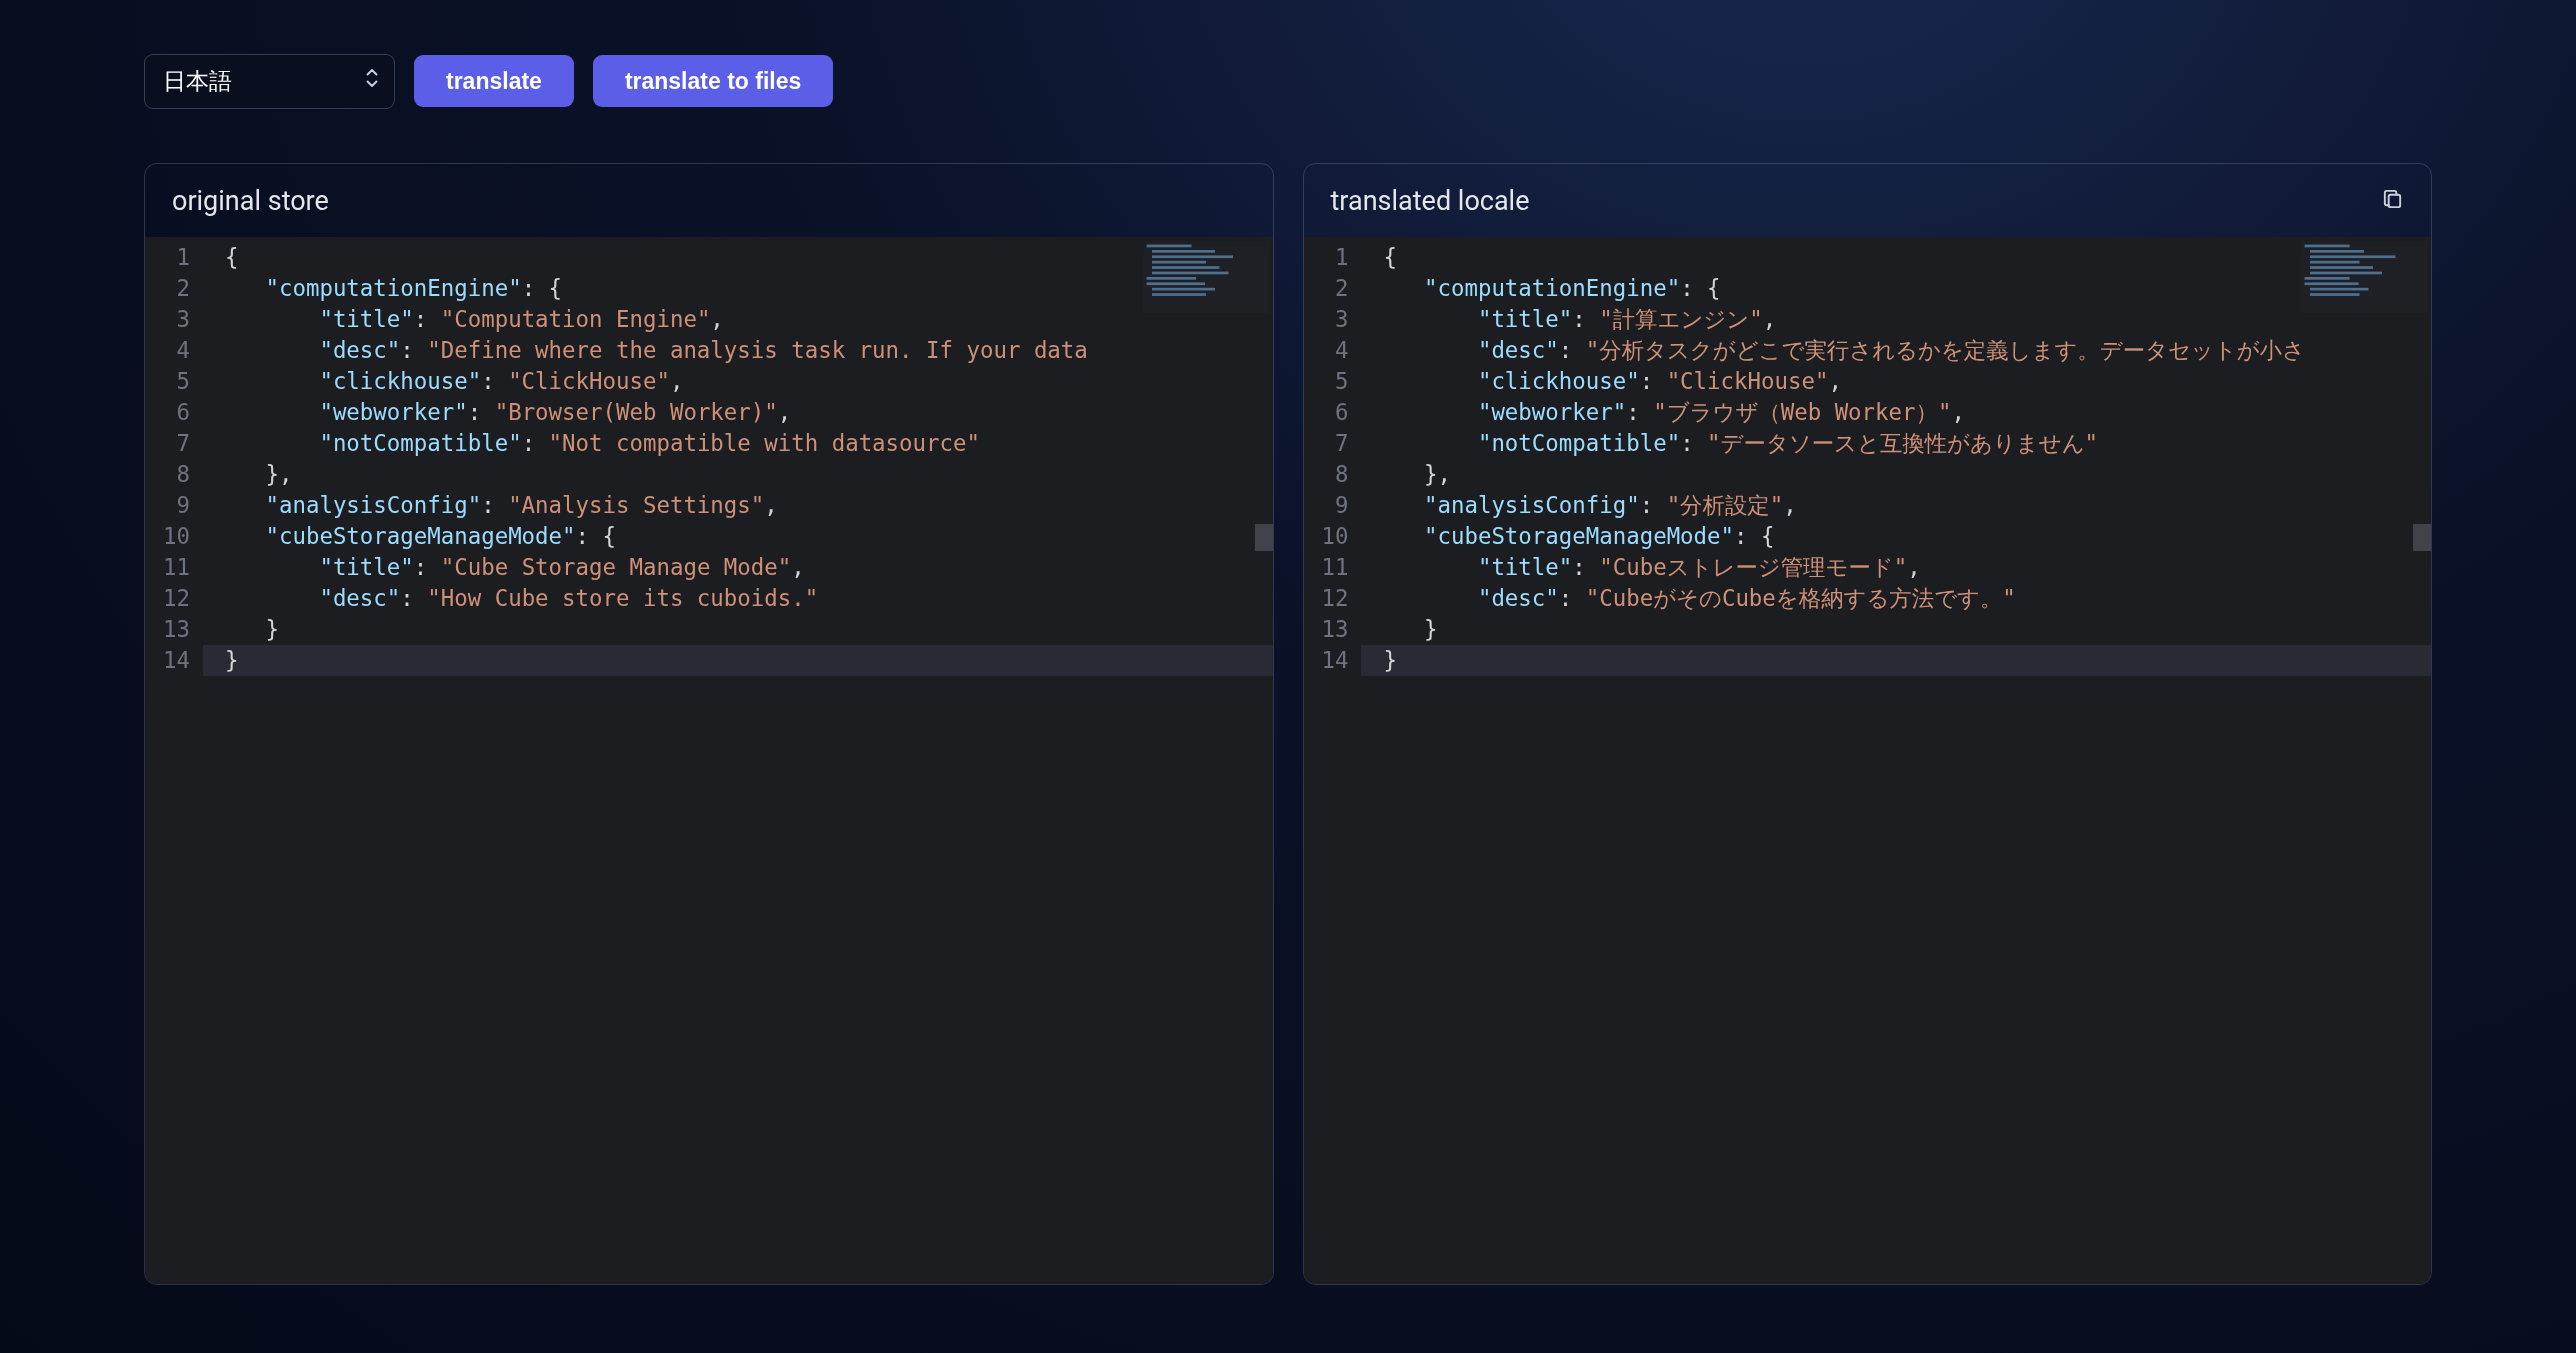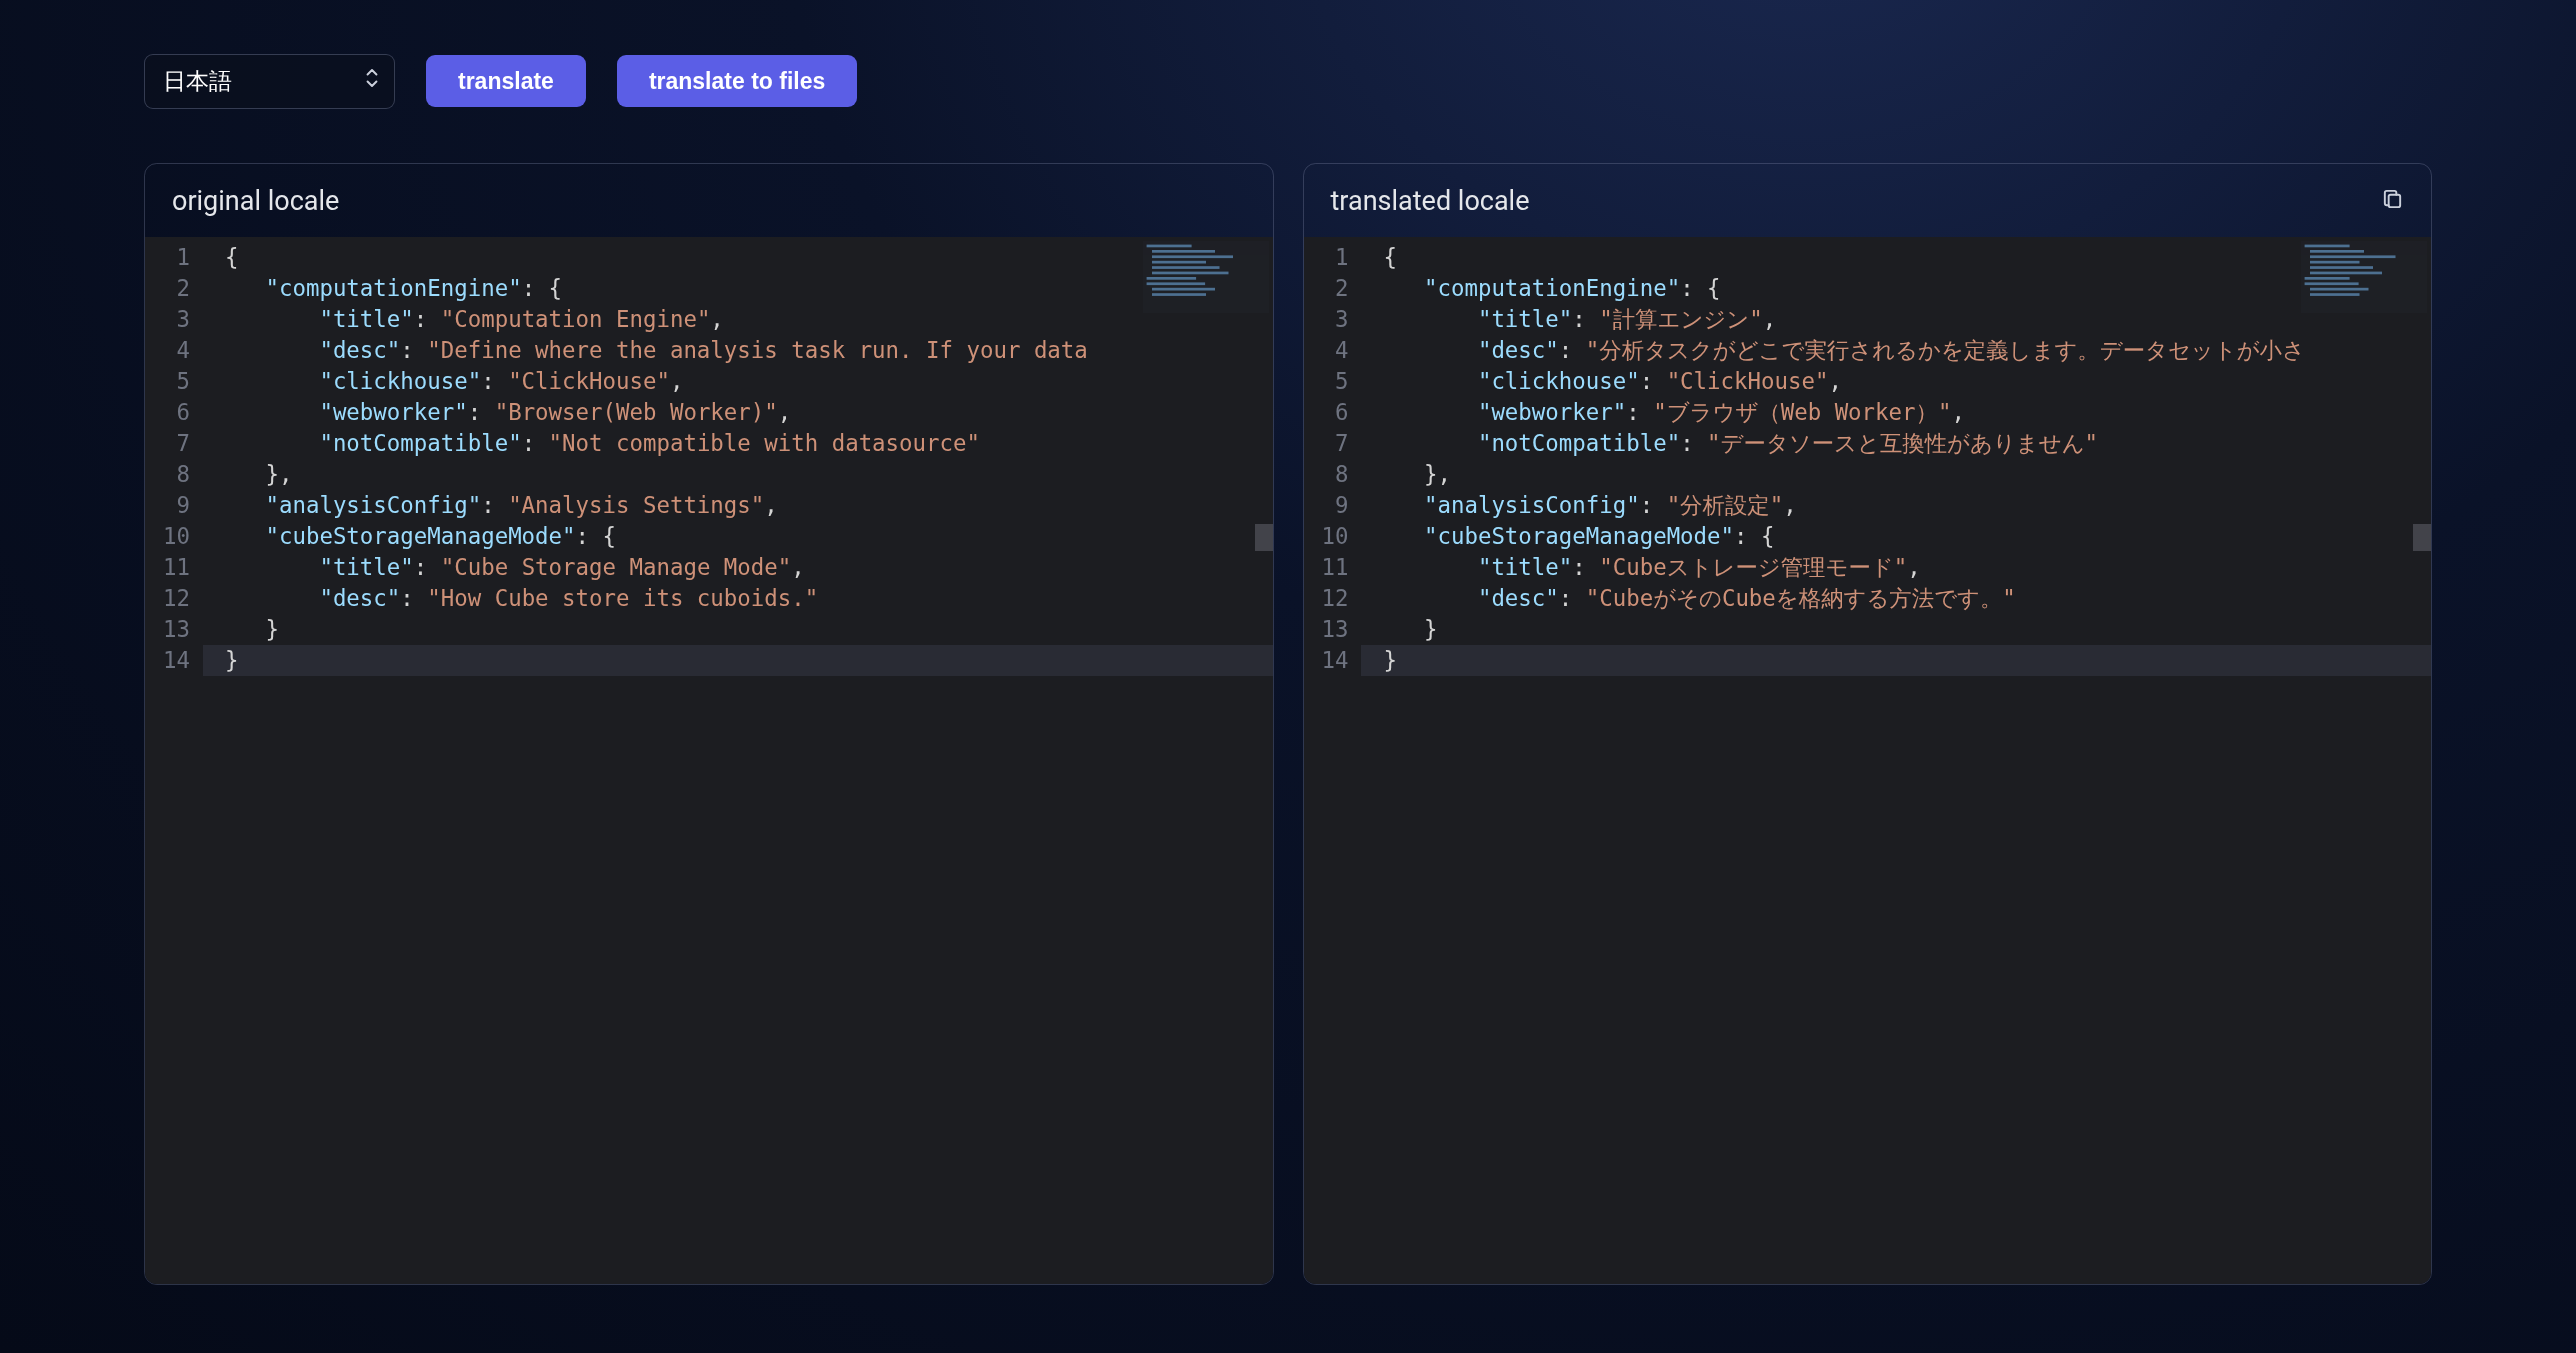--- a/index.html
+++ b/index.html
@@ -5,21 +5,21 @@
 * { box-sizing: border-box; margin: 0; padding: 0; }
 body {
   background: radial-gradient(ellipse at 70% -10%, #1a2850 0%, #0a1228 40%, #050a18 100%);
   min-height: 100vh;
   font-family: -apple-system, BlinkMacSystemFont, "Segoe UI", Roboto, sans-serif;
   color: #e5e7eb;
   padding: 54px 144px 36px;
 }
 .toolbar {
   display: flex;
-  gap: 31px;
+  gap: 19px;
   align-items: center;
   margin-bottom: 54px;
 }
 .lang-select {
   position: relative;
   background: rgba(10,15,30,0.8);
   border: 0.9px solid rgba(120,130,160,0.4);
   border-radius: 9px;
   padding: 10.8px 39px 10.8px 18px;
   color: #fff;
@@ -127,21 +127,21 @@
     </span>
   </div>
   <button class="btn">translate</button>
   <button class="btn">translate to files</button>
 </div>
 
 <div class="panels">
 
   <div class="panel">
     <div class="panel-header">
-      <span>original locale</span>
+      <span>original store</span>
     </div>
     <div class="editor">
       <div class="gutter" id="gutter-left">1
 2
 3
 4
 5
 6
 7
 8

